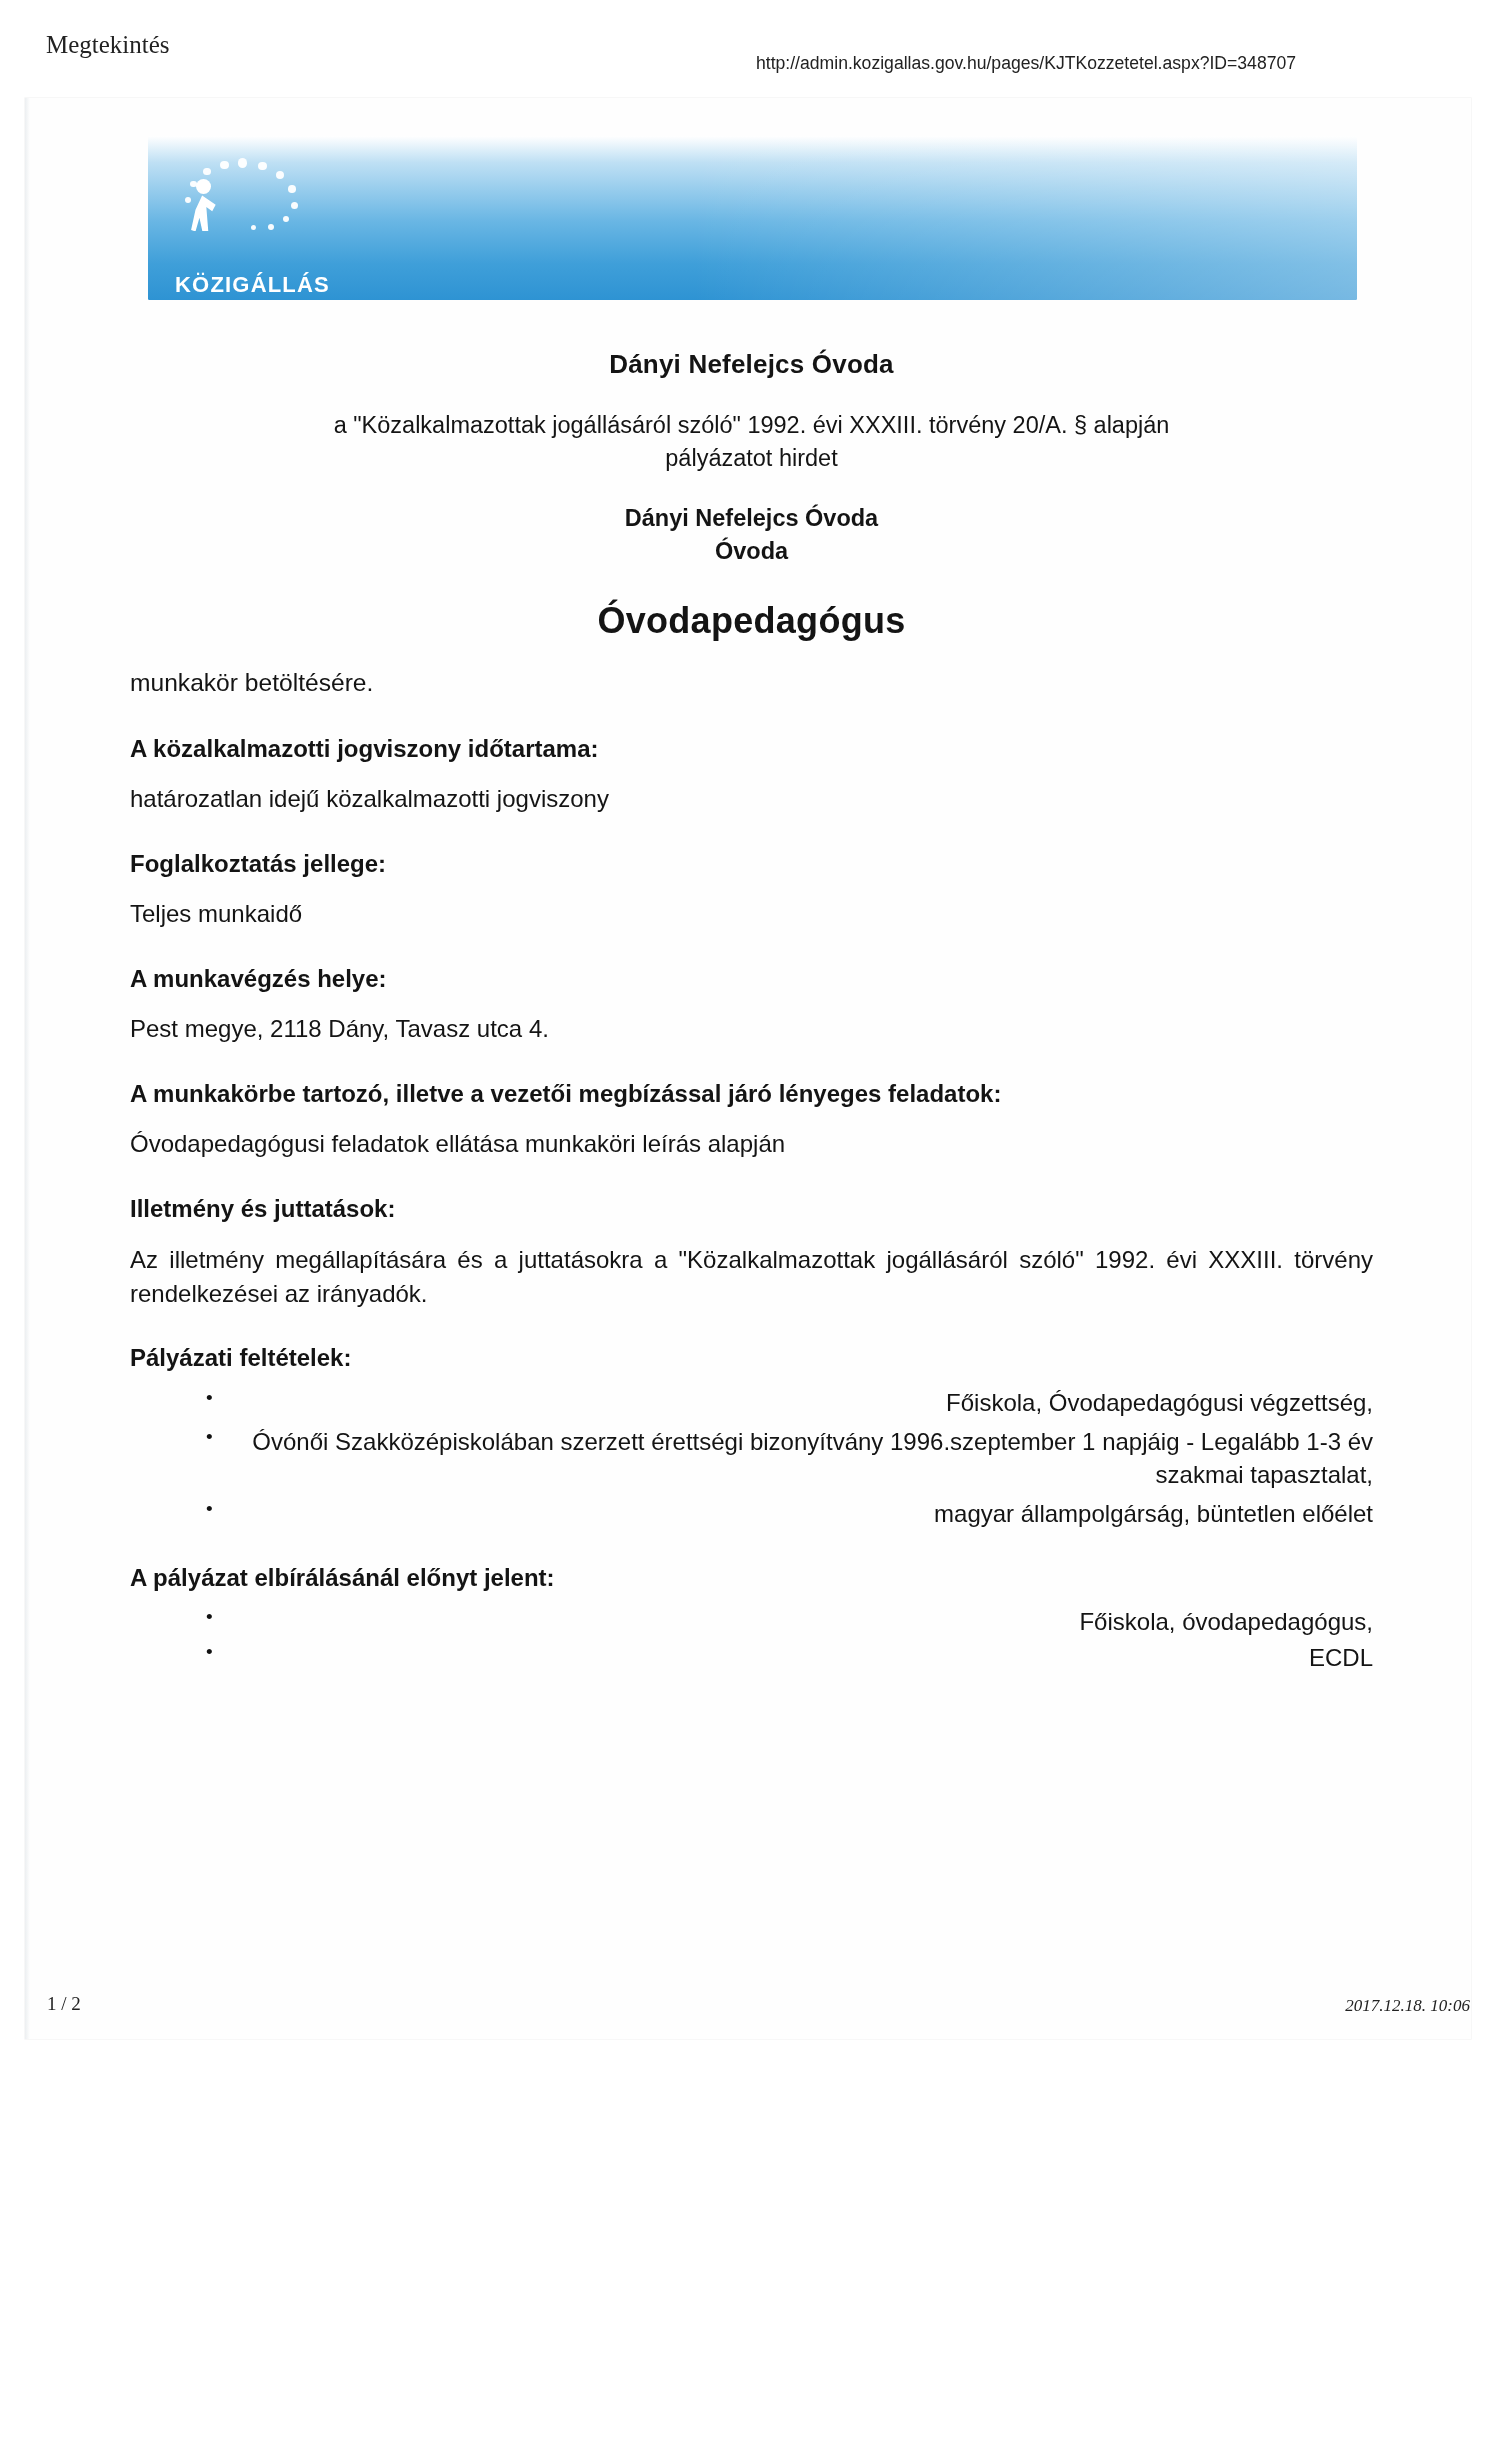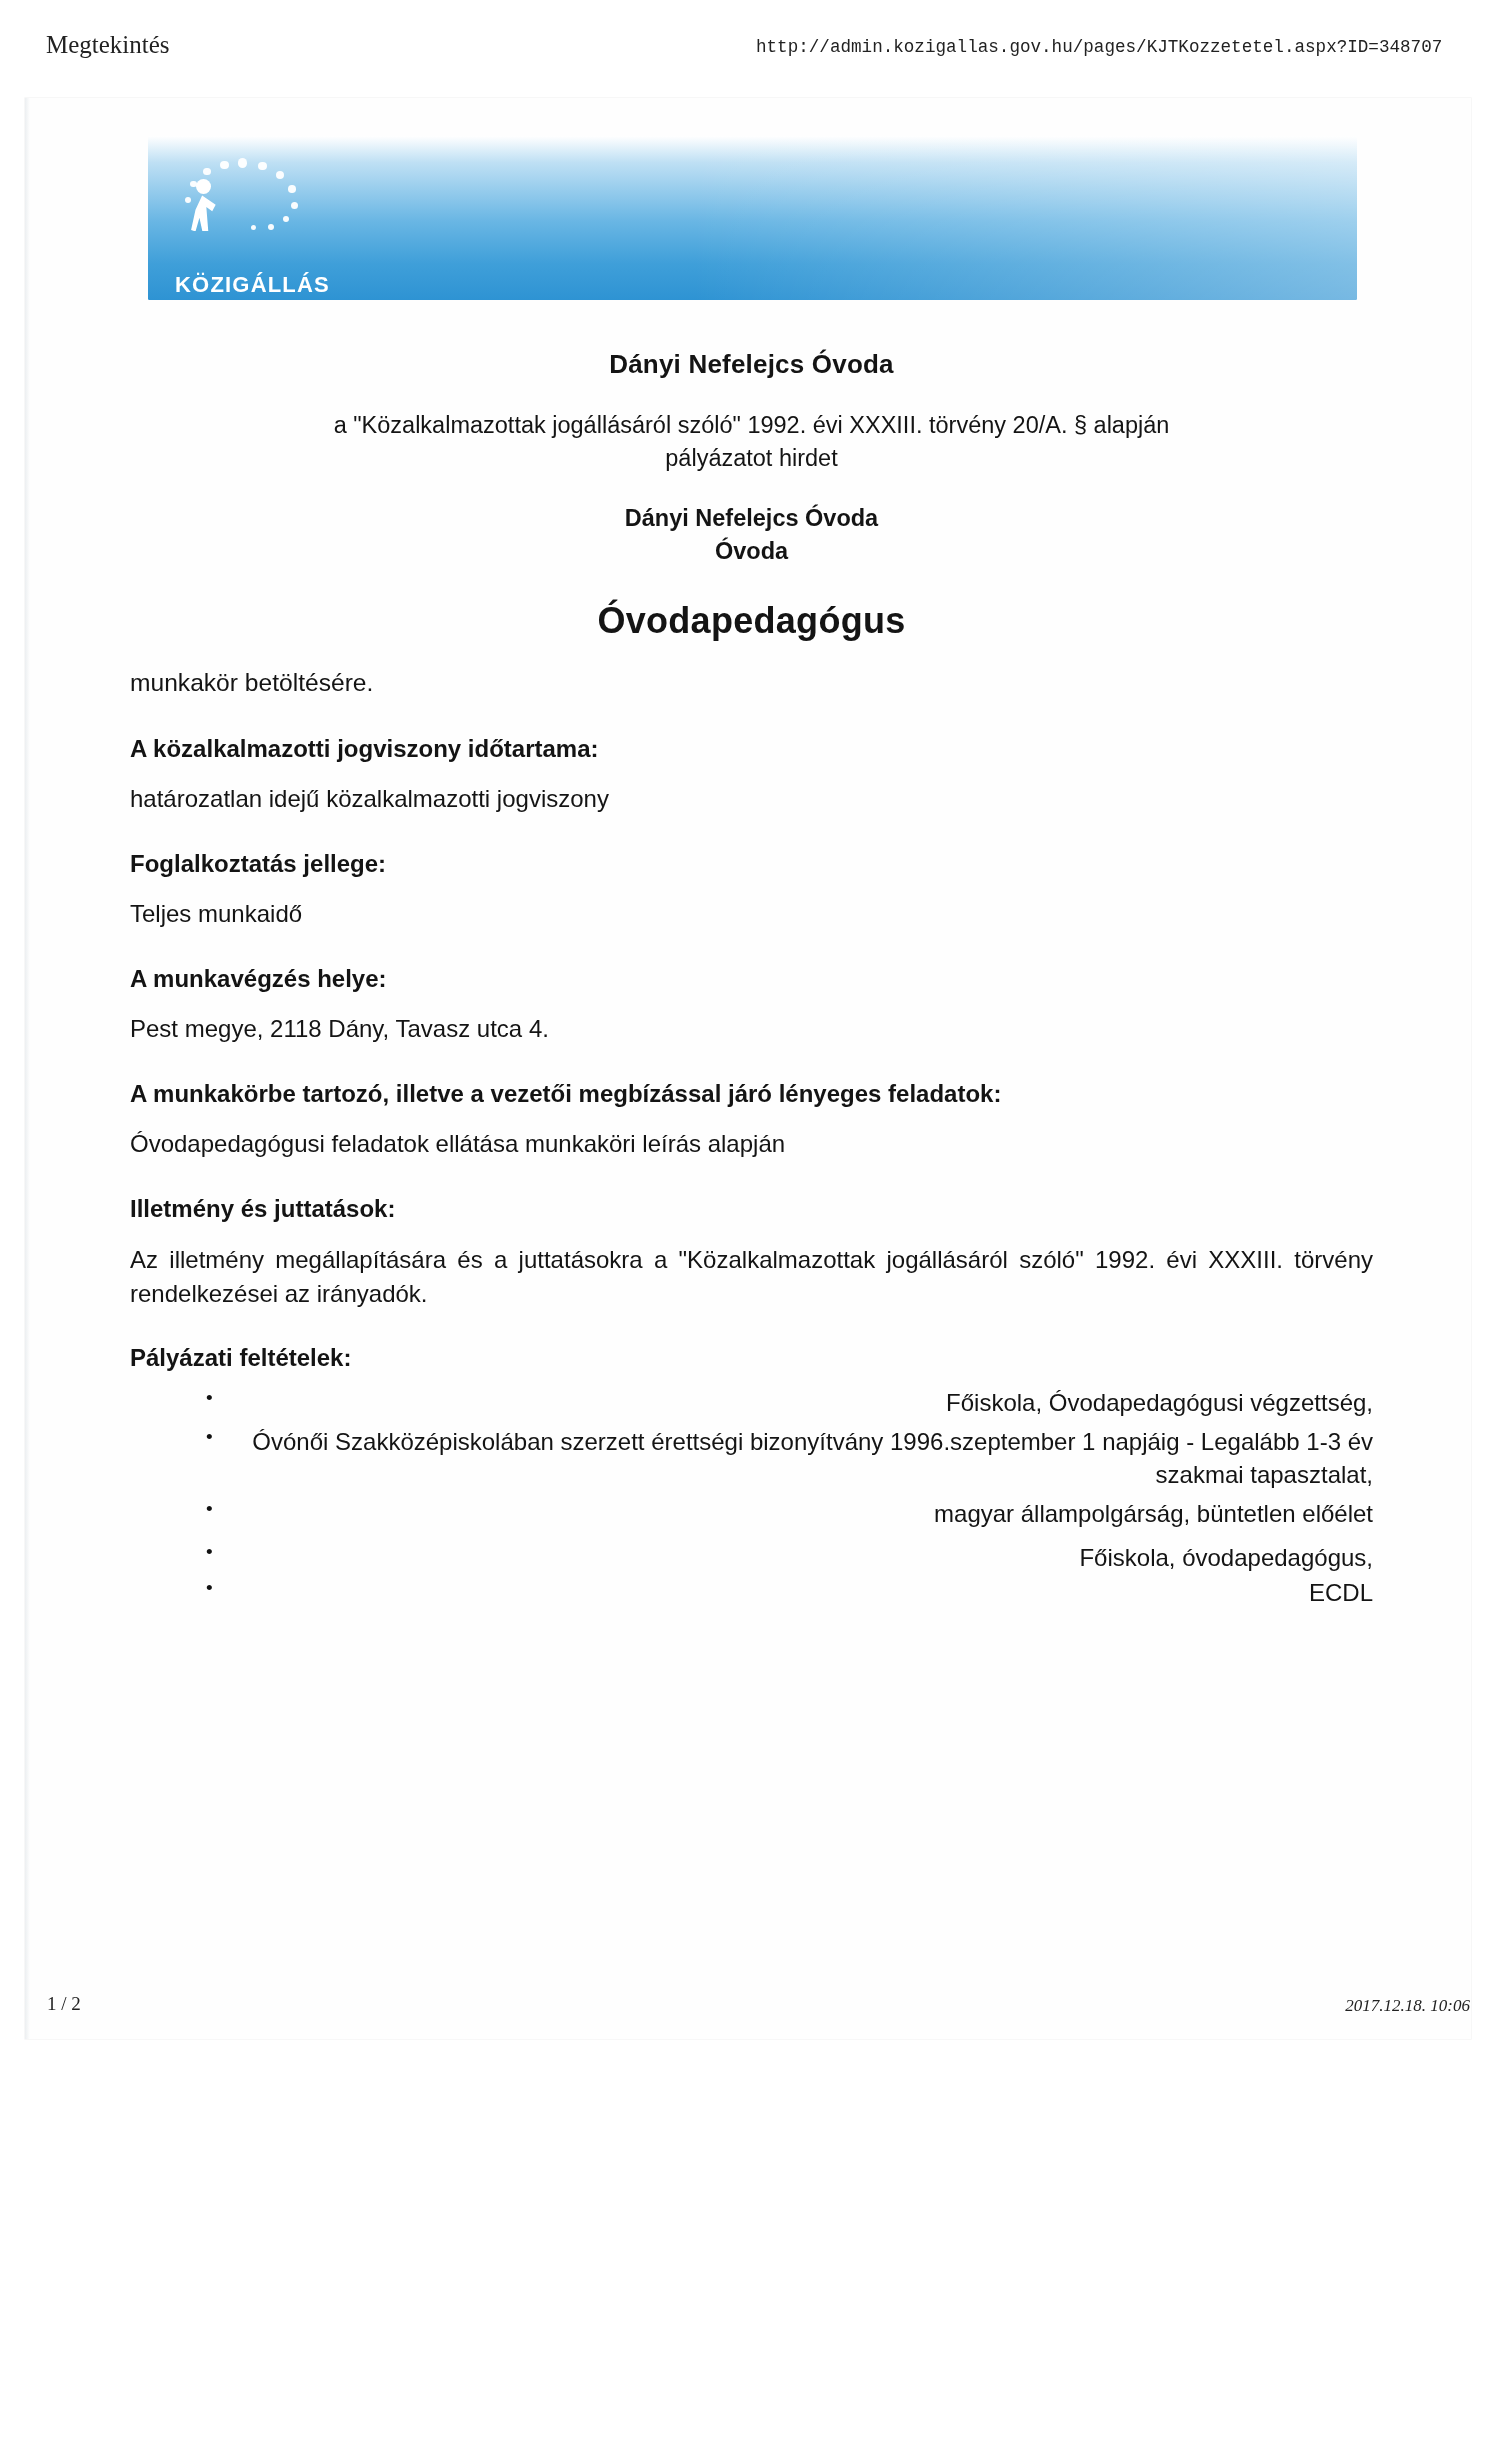--- a/index.html
+++ b/index.html
@@ -28,22 +28,22 @@
     position: absolute;
     left: 46px;
     top: 0;
     font-family: "Liberation Serif", serif;
     font-size: 25px;
     color: #222;
   }
   .print-header .right {
     position: absolute;
     left: 756px;
-    top: 6px;
-    font-family: Liberation Mono, monospace;
+    top: 22px;
+    font-family: Liberation Sans, sans-serif;
     font-size: 17.6px;
     color: #222;
     white-space: nowrap;
   }
 
   
   .sheet {
     position: absolute;
     left: 24.6px;
     top: 98px;
@@ -292,20 +292,21 @@
   <div class="section-head">Illetmény és juttatások:</div>
   <div class="section-body justify">Az illetmény megállapítására és a juttatásokra a "Közalkalmazottak jogállásáról szóló" 1992. évi XXXIII. törvény rendelkezései az irányadók.</div>
 
   <div class="section-head">Pályázati feltételek:</div>
   <ul class="bullets">
     <li>Főiskola, Óvodapedagógusi végzettség,</li>
     <li>Óvónői Szakközépiskolában szerzett érettségi bizonyítvány 1996.szeptember 1 napjáig - Legalább 1-3 év szakmai tapasztalat,</li>
     <li>magyar állampolgárság, büntetlen előélet</li>
   </ul>
 
+  <div class="section-head">A pályázat elbírálásánál előnyt jelent:</div>
   <ul class="bullets tight">
     <li>Főiskola, óvodapedagógus,</li>
     <li>ECDL</li>
   </ul>
 
 </div>
 
 <div class="footer-left">1 / 2</div>
 <div class="footer-right">2017.12.18. 10:06</div>
 

